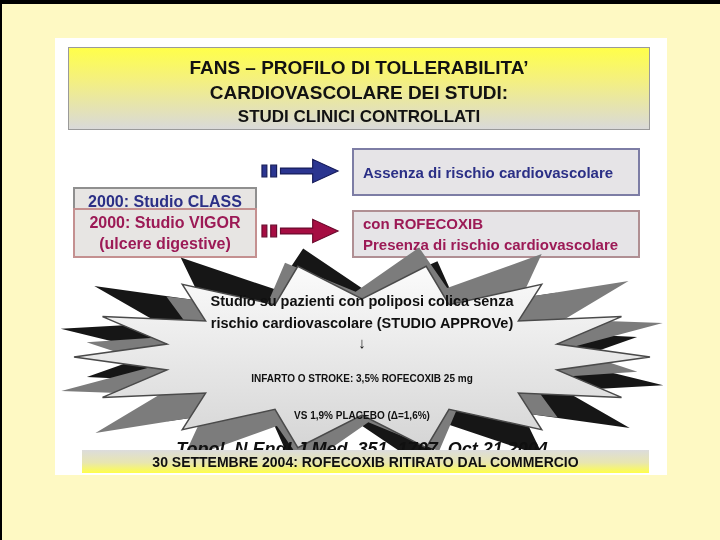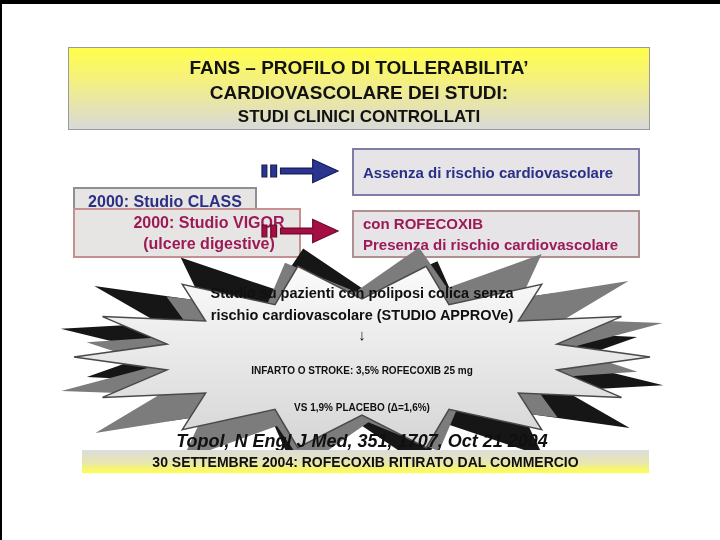--- a/index.html
+++ b/index.html
@@ -1,54 +1,54 @@
 <!DOCTYPE html>
 <html><head>
 <meta charset="utf-8">
 <style>
   html,body{margin:0;padding:0;}
   body{width:720px;height:540px;background:#00c78c;overflow:hidden;
        font-family:"Liberation Sans","DejaVu Sans",sans-serif;}
-  .stage{position:relative;width:720px;height:540px;background:#ffffff;}
+  .stage{position:relative;width:720px;height:540px;background:#fef9c3;}
   .edge-top{position:absolute;left:0;top:0;width:720px;height:4px;background:#000;}
   .edge-left{position:absolute;left:0;top:0;width:2px;height:540px;background:#000;}
 
   .slide{position:absolute;left:55px;top:38px;width:612px;height:437px;background:#ffffff;}
 
   .title-box{position:absolute;left:13px;top:9px;width:580px;height:81px;
     background:linear-gradient(to bottom,#ffff4a 0%,#f4f080 40%,#d9d9d9 100%);
     border:1px solid #9a9a9a;text-align:center;color:#121212;}
   .title-box .t12{font-size:19px;font-weight:bold;line-height:25px;}
   .title-box .t1{margin-top:7px;}
   .title-box .t3{font-size:17px;font-weight:bold;line-height:24px;}
 
   .study-box{position:absolute;left:18px;width:180px;height:46px;
     background:#e7e5e3;text-align:center;display:flex;flex-direction:column;
     justify-content:center;font-weight:bold;font-size:16px;line-height:21px;}
   .study-box.row1{top:109px;border:2px solid #8f8f8f;color:#2b2f86;margin-top:40px;}
-  .study-box.row2{top:170px;border:2px solid #c49090;color:#9c1a56;padding-left:44px;}
+  .study-box.row2{top:170px;border:2px solid #c49090;color:#9c1a56;}
 
   .arrow-svg{position:absolute;left:206px;width:78px;height:30px;overflow:visible;}
   .arrow-svg.row1{top:118px;}
   .arrow-svg.row2{top:178px;}
   .arrow-blue{fill:#2b3590;stroke:#171c5a;stroke-width:1.2;}
   .arrow-red{fill:#a60d42;stroke:#6b0a2e;stroke-width:1.2;}
 
   .result-box{position:absolute;left:297px;width:275px;height:44px;
     background:#e6e4e7;display:flex;flex-direction:column;justify-content:center;
     padding-left:9px;font-weight:bold;font-size:15px;line-height:21px;}
   .result-box.row1{top:110px;border:2px solid #7d7da5;color:#2b2f86;}
   .result-box.row2{top:172px;border:2px solid #b08f93;color:#9c1a56;}
 
   .burst-wrap{position:absolute;left:17px;top:224px;width:580px;height:190px;}
   .burst-wrap svg{position:absolute;left:0;top:0;overflow:visible;}
   .burst-black{fill:#161616;}
   .burst-gray{fill:#7c7c7c;}
   .burst-main{fill:url(#burstGrad);stroke:#4a4a4a;stroke-width:1.5;}
-  .burst-text{position:absolute;left:0;top:8px;width:580px;height:190px;
+  .burst-text{position:absolute;left:0;top:16px;width:580px;height:190px;
     display:flex;flex-direction:column;align-items:center;justify-content:center;
     padding-top:2px;text-align:center;color:#101010;}
   .burst-text .b-main{font-size:14.5px;font-weight:bold;line-height:22px;}
   .burst-text .b-arrow{font-size:15px;font-weight:bold;line-height:18px;}
   .burst-text .b-big{font-size:10px;font-weight:bold;line-height:21px;margin-top:16px;}
   .burst-text .b-cite{font-size:18px;font-weight:bold;font-style:italic;line-height:22px;margin-top:12px;}
 
   .footer-bar{position:absolute;left:27px;top:412px;width:567px;height:23px;
     background:linear-gradient(to bottom,#dcdcdc 0%,#e8e6b0 55%,#ffff4a 100%);
     display:flex;align-items:center;justify-content:center;

